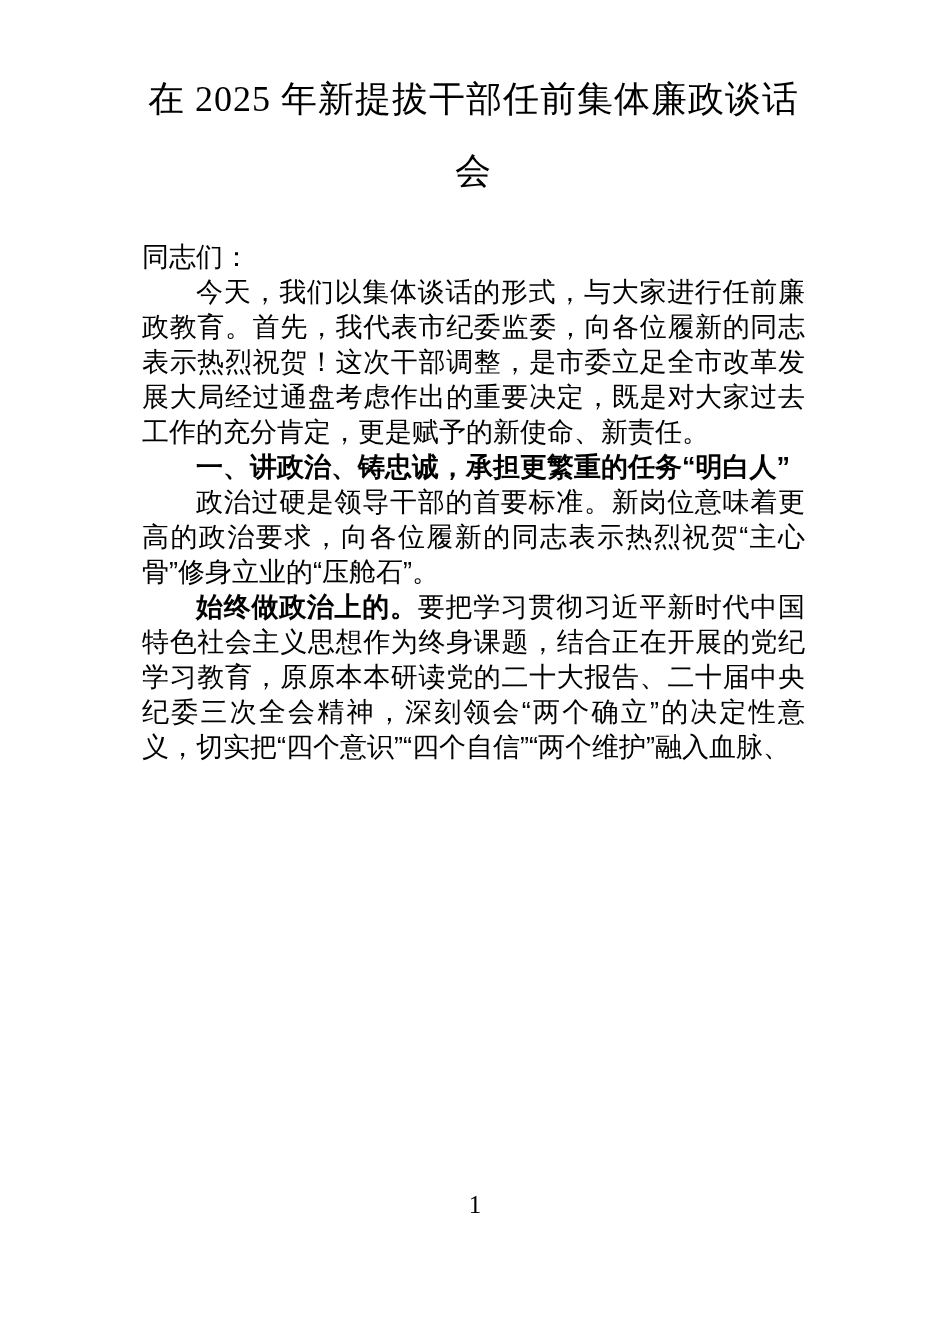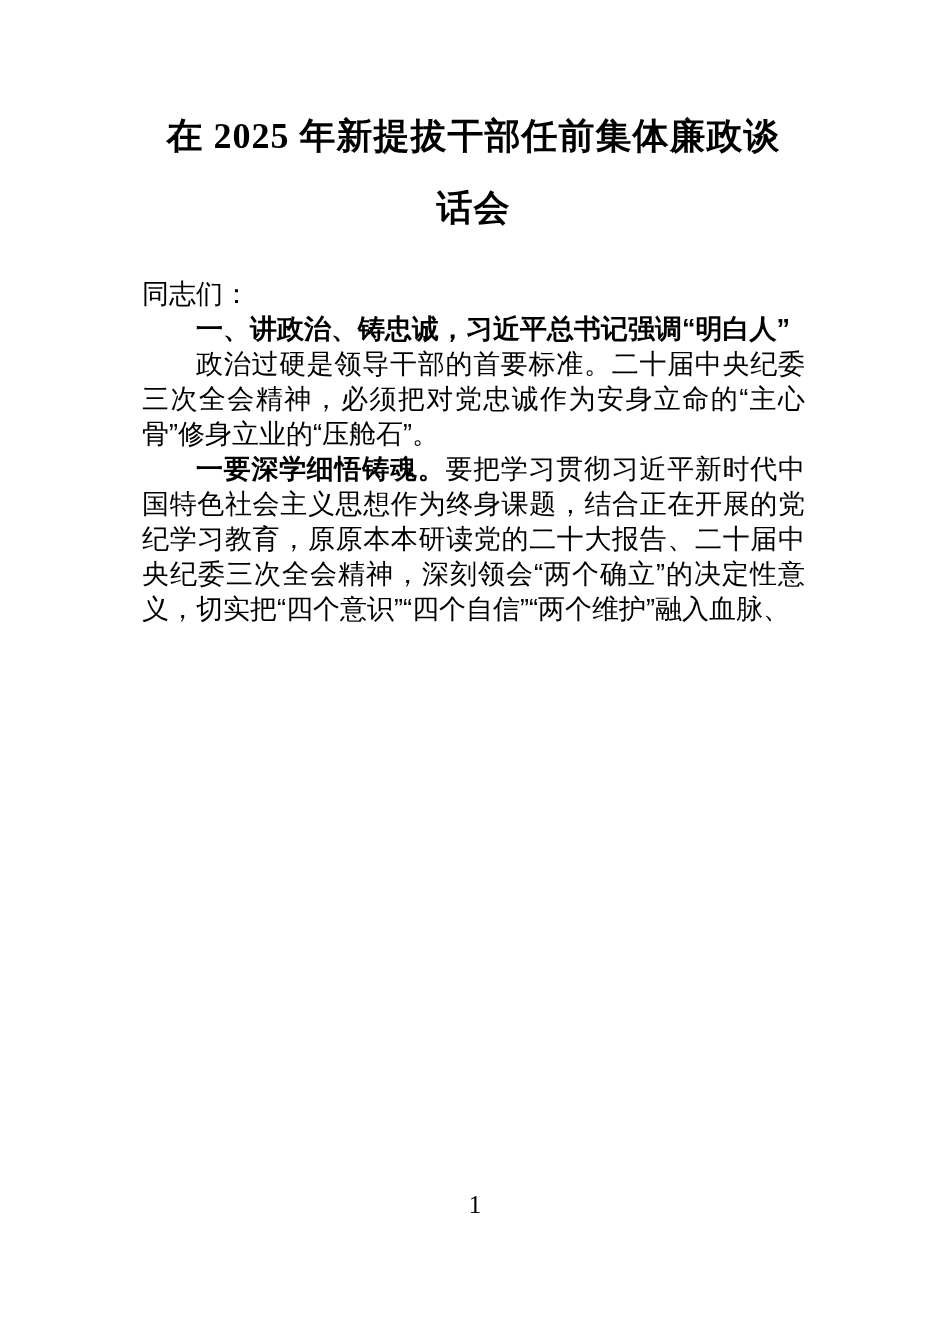--- a/index.html
+++ b/index.html
@@ -12,25 +12,25 @@
     color: #000000;
     font-family: "Liberation Sans", sans-serif;
   }
   .text-col {
     position: absolute;
     left: 142px;
     top: 0;
     width: 663px;
   }
   .doc-title {
-    margin: 8px;
-    padding-top: 92px;
+    margin: 0;
+    padding-top: 63px;
     font-size: 36px;
     line-height: 72px;
-    font-weight: 700;
+    font-weight: 400;
     text-align: center;
     
     font-family: "Liberation Serif", serif;
     letter-spacing: 1px;
   }
   .doc-title .title-line { display: block; }
   .body-text {
     margin-top: 33px;
     font-size: 27px;
     line-height: 35px;
@@ -54,19 +54,20 @@
 </head>
 <body>
 
 <div class="page">
   <div class="text-col">
     <h1 class="doc-title">
       <span class="title-line">在 2025 年新提拔干部任前集体廉政谈话会</span>
     </h1>
     <div class="body-text">
         <p class="para salutation">同志们：</p>
-        <p class="para heading">一、讲政治、铸忠诚，习近平总书记强调“明白人”</p>
-        <p class="para body">政治过硬是领导干部的首要标准。二十届中央纪委三次全会精神，必须把对党忠诚作为安身立命的“主心骨”修身立业的“压舱石”。</p>
-        <p class="para body"><b>一要深学细悟铸魂。</b>要把学习贯彻习近平新时代中国特色社会主义思想作为终身课题，结合正在开展的党纪学习教育，原原本本研读党的二十大报告、二十届中央纪委三次全会精神，深刻领会“两个确立”的决定性意义，切实把“四个意识”“四个自信”“两个维护”融入血脉、</p>
+        <p class="para body">今天，我们以集体谈话的形式，与大家进行任前廉政教育。首先，我代表市纪委监委，向各位履新的同志表示热烈祝贺！这次干部调整，是市委立足全市改革发展大局经过通盘考虑作出的重要决定，既是对大家过去工作的充分肯定，更是赋予的新使命、新责任。</p>
+        <p class="para heading">一、讲政治、铸忠诚，承担更繁重的任务“明白人”</p>
+        <p class="para body">政治过硬是领导干部的首要标准。新岗位意味着更高的政治要求，向各位履新的同志表示热烈祝贺“主心骨”修身立业的“压舱石”。</p>
+        <p class="para body"><b>始终做政治上的。</b>要把学习贯彻习近平新时代中国特色社会主义思想作为终身课题，结合正在开展的党纪学习教育，原原本本研读党的二十大报告、二十届中央纪委三次全会精神，深刻领会“两个确立”的决定性意义，切实把“四个意识”“四个自信”“两个维护”融入血脉、</p>
       </div>
   </div>
   <div class="page-number">1</div>
 </div>
 
 </body></html>

